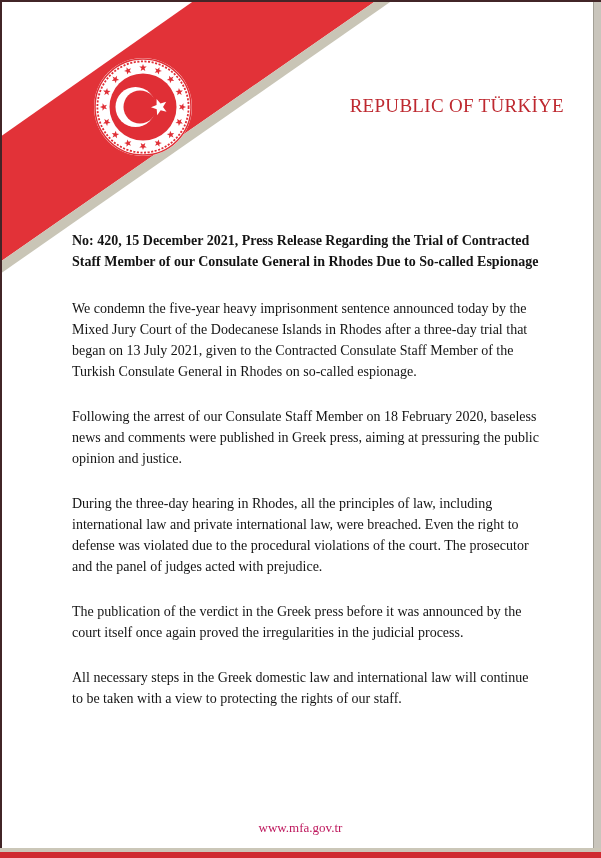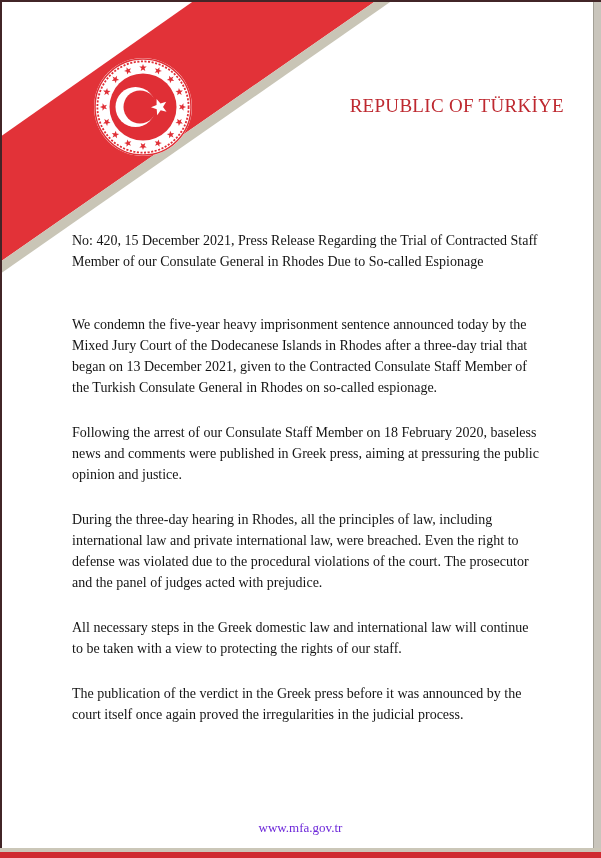--- a/index.html
+++ b/index.html
@@ -19,25 +19,25 @@
   .emblem       { position:absolute; top:57px; left:93px; width:100px; height:100px; z-index:2; }
   .ministry-header {
     position:absolute; top:94px; right:37px; z-index:3;
     text-align:right; color:#be2930;
     font-size:19px; line-height:23px; letter-spacing:0.3px;
   }
   .content {
     position:absolute; top:230px; left:72px; width:470px; z-index:3;
     color:#141414; font-size:14px; line-height:21px;
   }
-  .doc-title { font-weight:normal; margin-bottom:42px; }
+  .doc-title { font-weight:bold; margin-bottom:26px; }
   .content p { margin-bottom:24px; }
   .footer-link {
     position:absolute; top:820px; left:0; width:601px; z-index:3;
-    text-align:center; color:#6d28d9; font-size:13px;
+    text-align:center; color:#be185d; font-size:13px;
     text-decoration:none; display:block;
   }
   .bar-tan { position:absolute; bottom:6px; left:0; width:601px; height:4px; background:#cbc7b8; z-index:10; }
   .bar-red { position:absolute; bottom:0;  left:0; width:601px; height:6px; background:#cf2b31; z-index:10; }
 </style>
 </head>
 <body>
 
 <div class="page">
 
@@ -78,25 +78,25 @@
       <use href="#st" fill="#ffffff" transform="translate(66.5 50) rotate(-20) scale(1.85)"></use>
     </g>
   </svg>
 
   <div class="ministry-header">
     <div>REPUBLIC OF TÜRKİYE</div>
   </div>
 
   <div class="content">
     <div class="doc-title">No: 420, 15 December 2021, Press Release Regarding the Trial of Contracted Staff Member of our Consulate General in Rhodes Due to So-called Espionage</div>
-    <p>We condemn the five-year heavy imprisonment sentence announced today by the Mixed Jury Court of the Dodecanese Islands in Rhodes after a three-day trial that began on 13 December 2021, given to the Contracted Consulate Staff Member of the Turkish Consulate General in Rhodes on so-called espionage.</p>
+    <p>We condemn the five-year heavy imprisonment sentence announced today by the Mixed Jury Court of the Dodecanese Islands in Rhodes after a three-day trial that began on 13 July 2021, given to the Contracted Consulate Staff Member of the Turkish Consulate General in Rhodes on so-called espionage.</p>
     <p>Following the arrest of our Consulate Staff Member on 18 February 2020, baseless news and comments were published in Greek press, aiming at pressuring the public opinion and justice.</p>
     <p>During the three-day hearing in Rhodes, all the principles of law, including international law and private international law, were breached. Even the right to defense was violated due to the procedural violations of the court. The prosecutor and the panel of judges acted with prejudice.</p>
+    <p>The publication of the verdict in the Greek press before it was announced by the court itself once again proved the irregularities in the judicial process.</p>
     <p>All necessary steps in the Greek domestic law and international law will continue to be taken with a view to protecting the rights of our staff.</p>
-    <p>The publication of the verdict in the Greek press before it was announced by the court itself once again proved the irregularities in the judicial process.</p>
   </div>
 
   <a class="footer-link" href="#">www.mfa.gov.tr</a>
   <div class="bar-tan"></div>
   <div class="bar-red"></div>
 
   <div class="border-top"></div>
   <div class="border-left"></div>
   <div class="right-stripe"></div>
 

